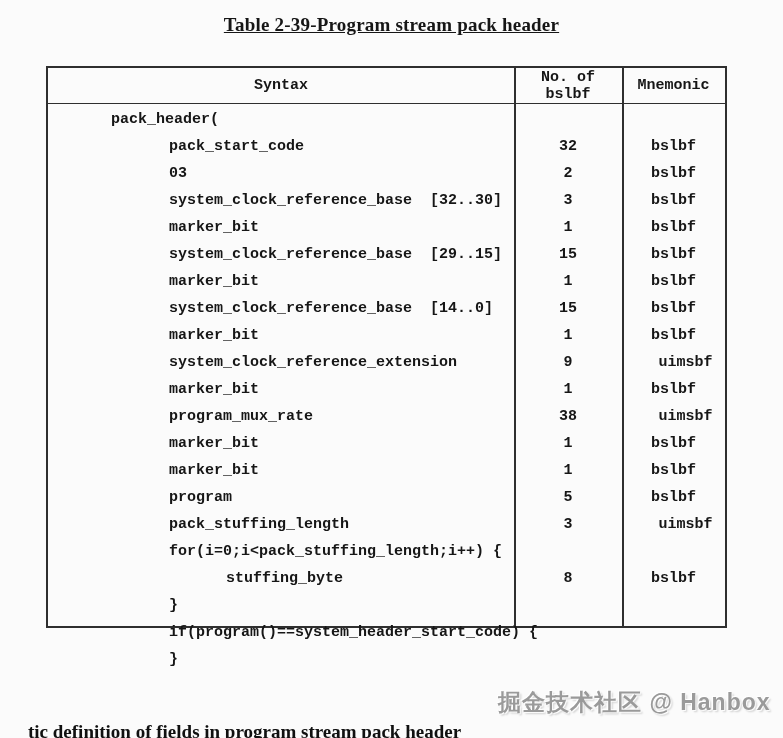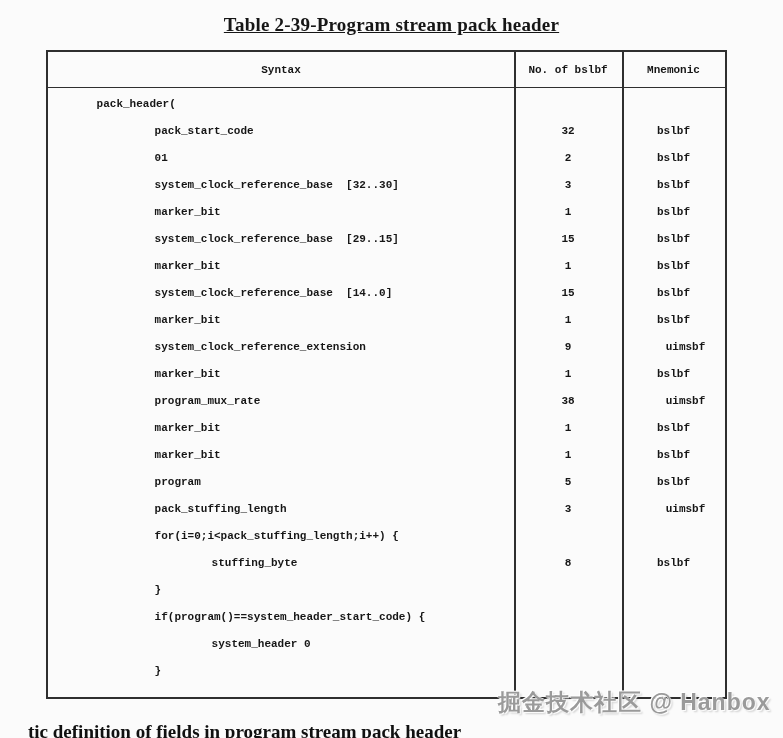--- a/index.html
+++ b/index.html
@@ -27,27 +27,27 @@
     font-family: "Liberation Serif", "DejaVu Serif", serif;
     font-weight: 700;
     font-size: 19px;
     color: var(--text);
     letter-spacing: 0.2px;
     text-decoration: underline;
   }
   .ptable {
     position: absolute;
     left: 46px;
-    top: 50px;
+    top: 66px;
     width: 681px;
-    height: 649px;
+    height: 562px;
     border: 2px solid var(--border);
     font-family: "Liberation Mono", "DejaVu Sans Mono", monospace;
     font-weight: 700;
-    font-size: 11px;
+    font-size: 15px;
     background: transparent;
   }
   .vline {
     position: absolute;
     top: 0;
     bottom: 0;
     width: 1.5px;
     background: var(--border);
   }
   .vline1 { left: 466px; }
@@ -125,21 +125,21 @@
   </div>
         <div class="trow">
     <div class="cell syntax">
       <span class="syn ind1">pack_start_code</span>
     </div>
     <div class="cell bits">32</div>
     <div class="cell mnemonic">bslbf</div>
   </div>
         <div class="trow">
     <div class="cell syntax">
-      <span class="syn ind1">01</span>
+      <span class="syn ind1">03</span>
     </div>
     <div class="cell bits">2</div>
     <div class="cell mnemonic">bslbf</div>
   </div>
         <div class="trow">
     <div class="cell syntax">
       <span class="syn ind1">system_clock_reference_base  [32..30]</span>
     </div>
     <div class="cell bits">3</div>
     <div class="cell mnemonic">bslbf</div>
@@ -251,27 +251,20 @@
   </div>
         <div class="trow">
     <div class="cell syntax">
       <span class="syn ind1">if(program()==system_header_start_code) {</span>
     </div>
     <div class="cell bits"></div>
     <div class="cell mnemonic"></div>
   </div>
         <div class="trow">
     <div class="cell syntax">
-      <span class="syn ind2">system_header 0</span>
-    </div>
-    <div class="cell bits"></div>
-    <div class="cell mnemonic"></div>
-  </div>
-        <div class="trow">
-    <div class="cell syntax">
       <span class="syn ind1">}</span>
     </div>
     <div class="cell bits"></div>
     <div class="cell mnemonic"></div>
   </div>
       </div>
   </div>
 
   <div class="watermark">掘金技术社区 @ Hanbox</div>
 

